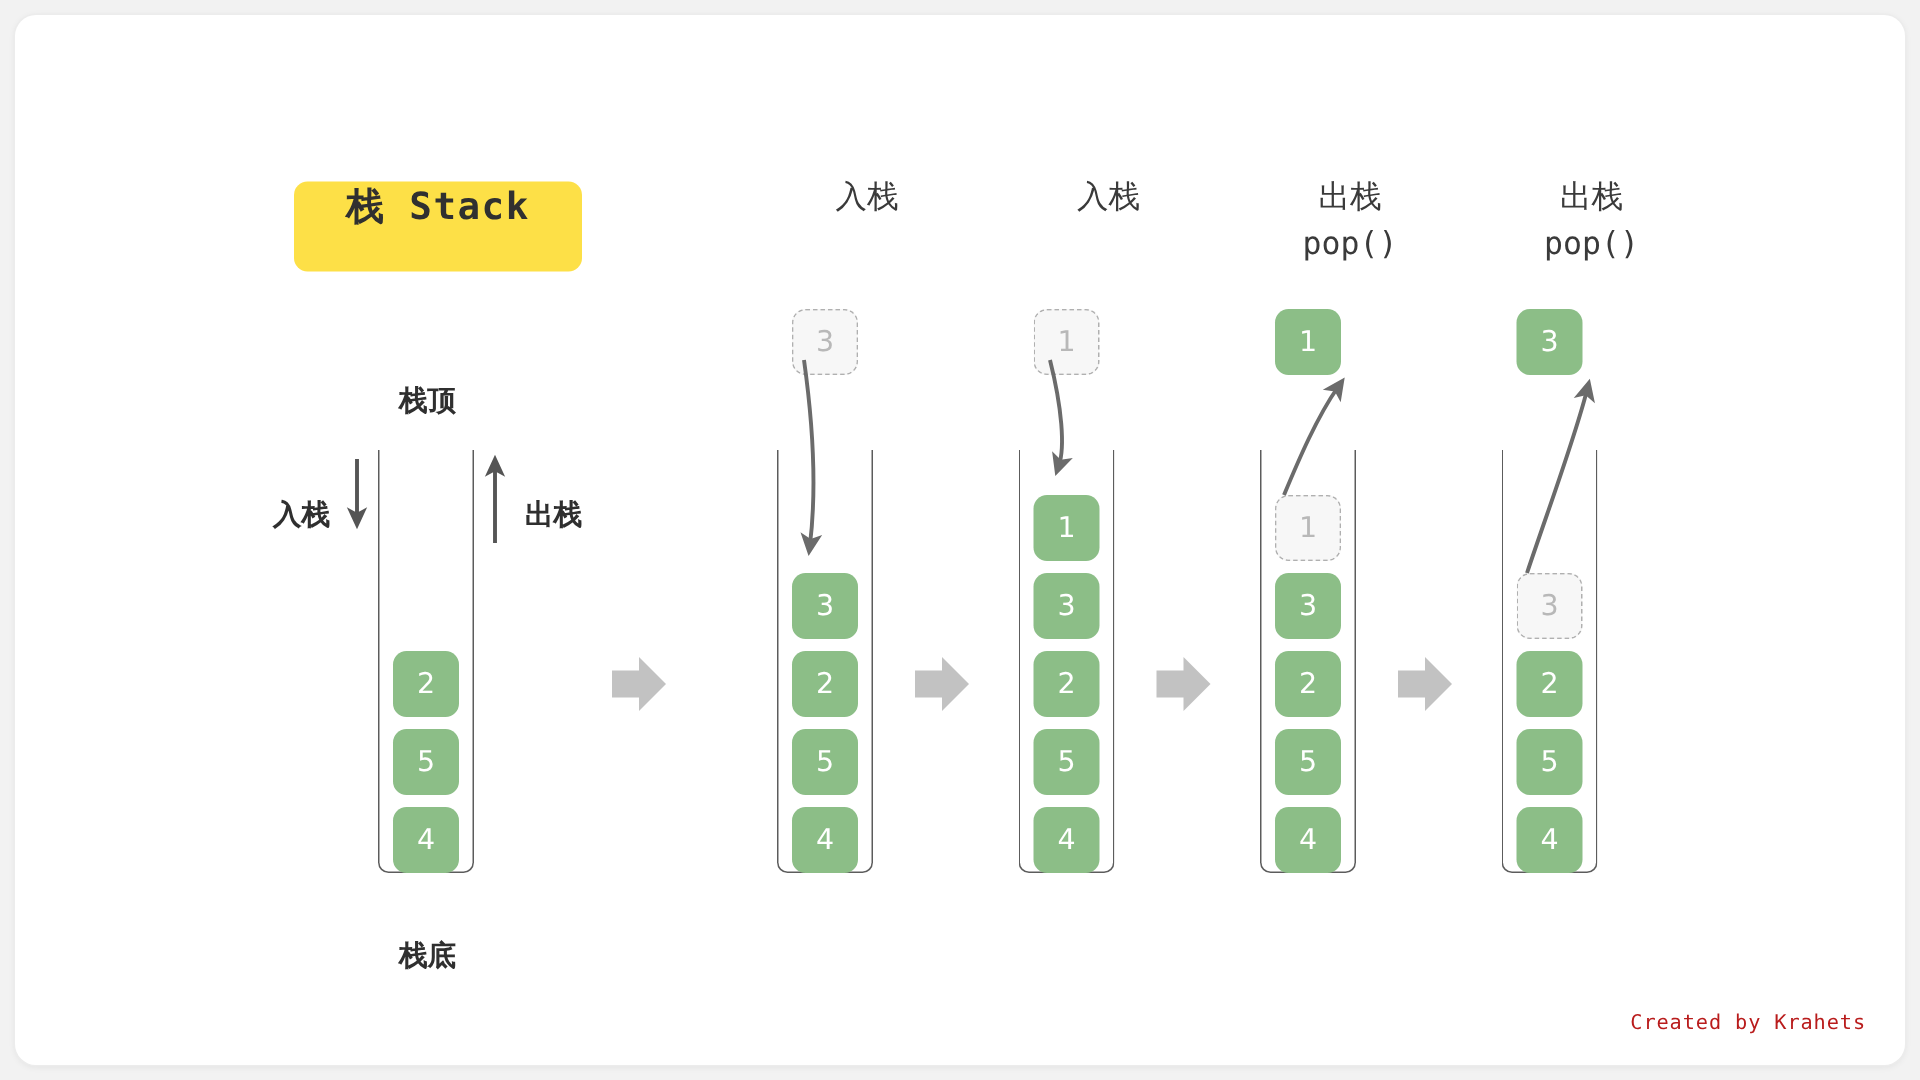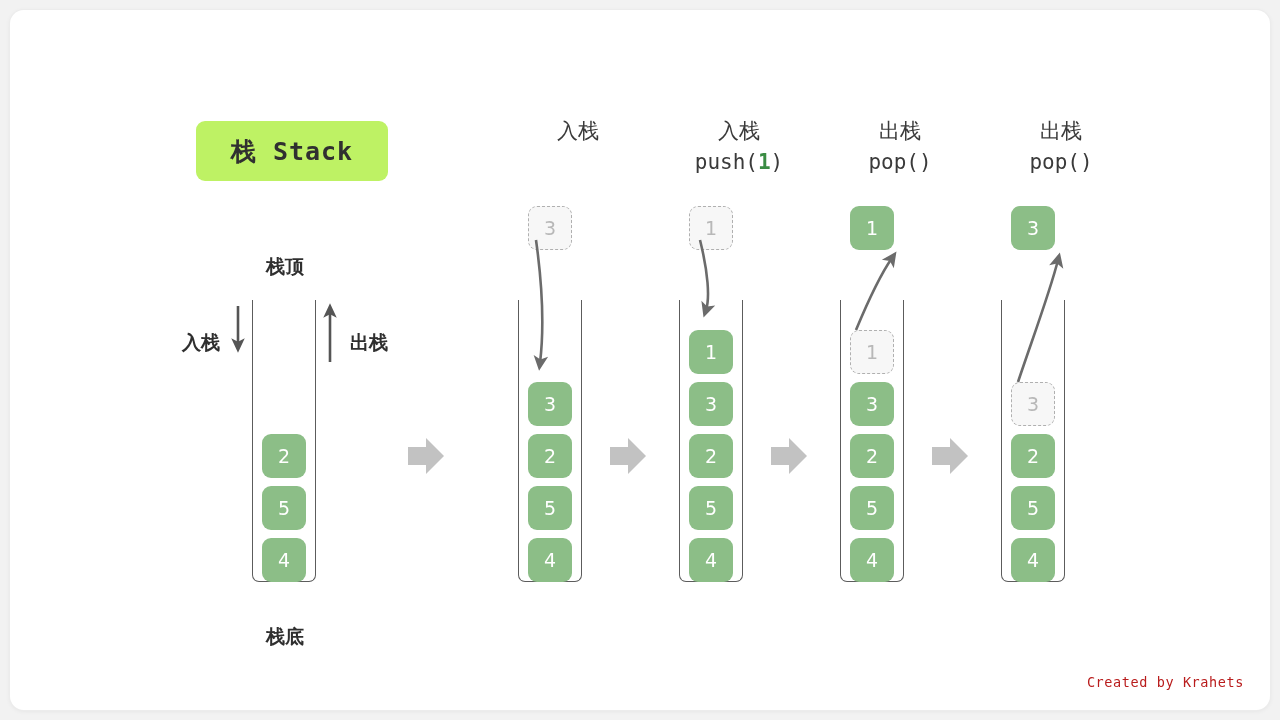--- a/index.html
+++ b/index.html
@@ -24,24 +24,23 @@
     overflow: hidden;
   }
 
   
   #title-badge {
     position: absolute;
     left: 186px;
     top: 111px;
     width: 192px;
     height: 60px;
-    background: #bef264;
+    background: #fde047;
     border-radius: 9px;
     display: flex;
-    align-items: center;
     justify-content: center;
   }
   #title-badge .t {
     font-family: "DejaVu Sans Mono", "Liberation Mono", monospace;
     font-size: 25px;
     font-weight: bold;
     color: #303030;
     letter-spacing: 1px;
   }
 
@@ -152,21 +151,20 @@
   <div class="cjk-label" style="left:256px; top:614px;">栈底</div>
   <div class="cjk-label" style="left:172px; top:320px;">入栈</div>
   <div class="cjk-label" style="left:340px; top:320px;">出栈</div>
 
   <div class="col-header" style="left:468px; top:106px;">
     <span class="line1">入栈</span>
   </div>
 
   <div class="col-header" style="left:629px; top:106px;">
     <span class="line1">入栈</span>
-    <span class="line2"><span>push(</span><span class="num">1</span><span>)</span></span>
   </div>
 
   <div class="col-header" style="left:790px; top:106px;">
     <span class="line1">出栈</span>
     <span class="line2"><span>pop(</span><span class="num"></span><span>)</span></span>
   </div>
 
   <div class="col-header" style="left:951px; top:106px;">
     <span class="line1">出栈</span>
     <span class="line2"><span>pop(</span><span class="num"></span><span>)</span></span>

